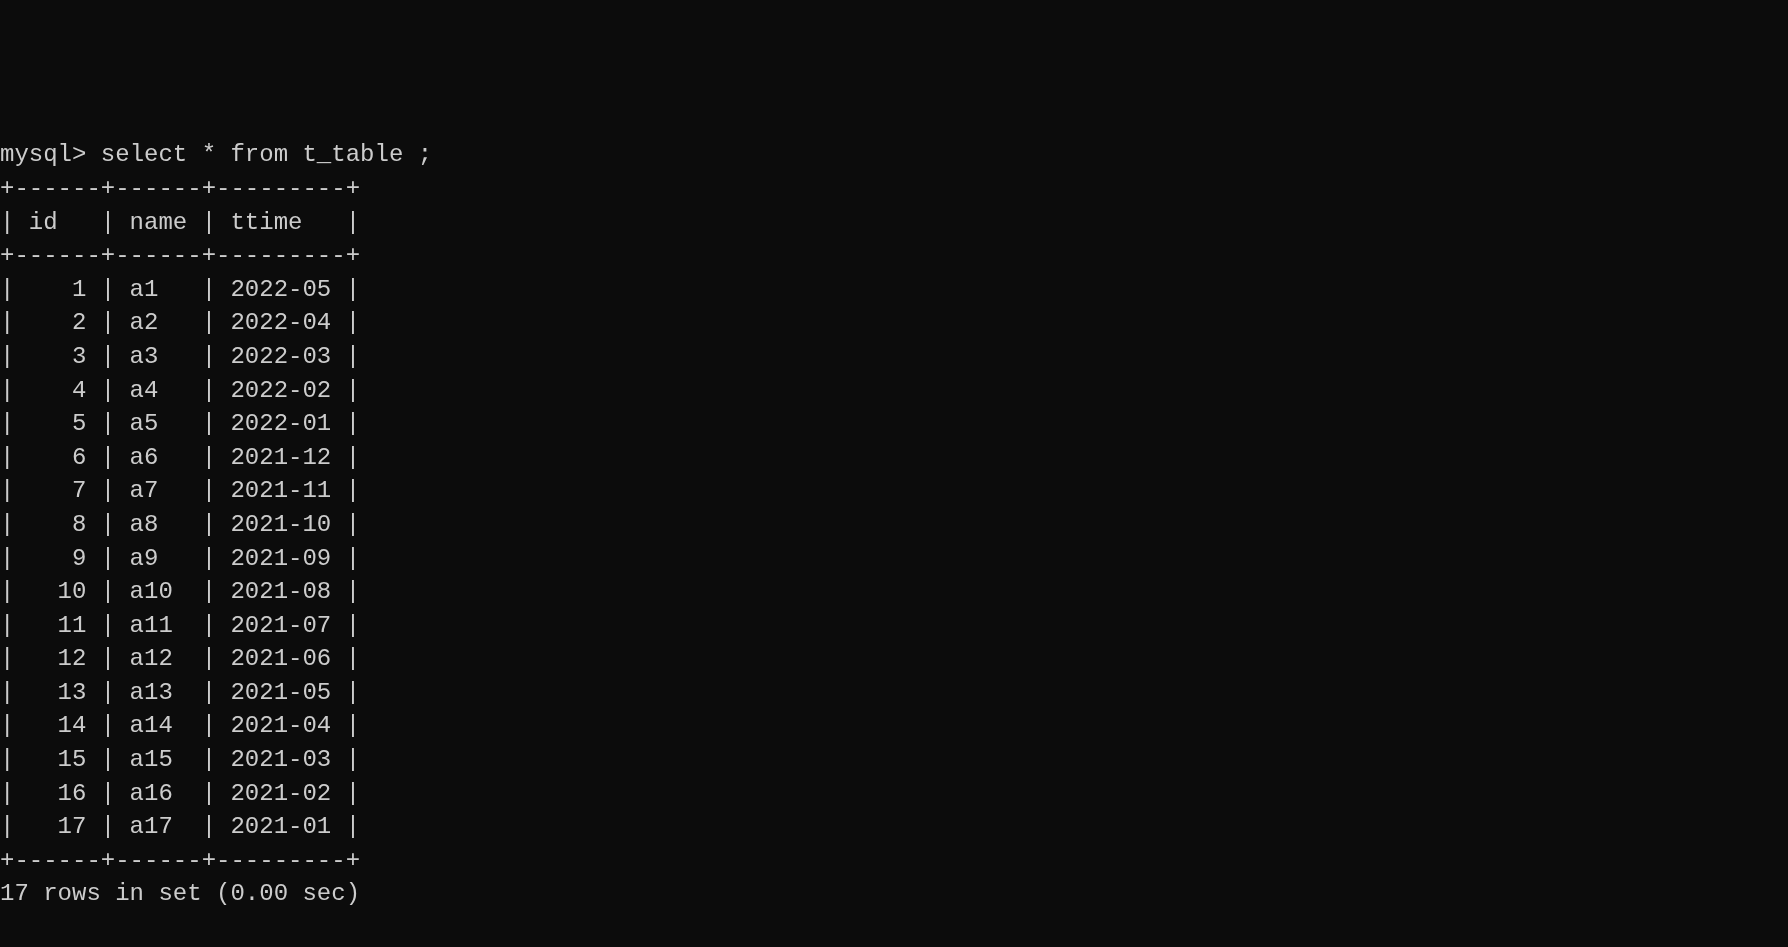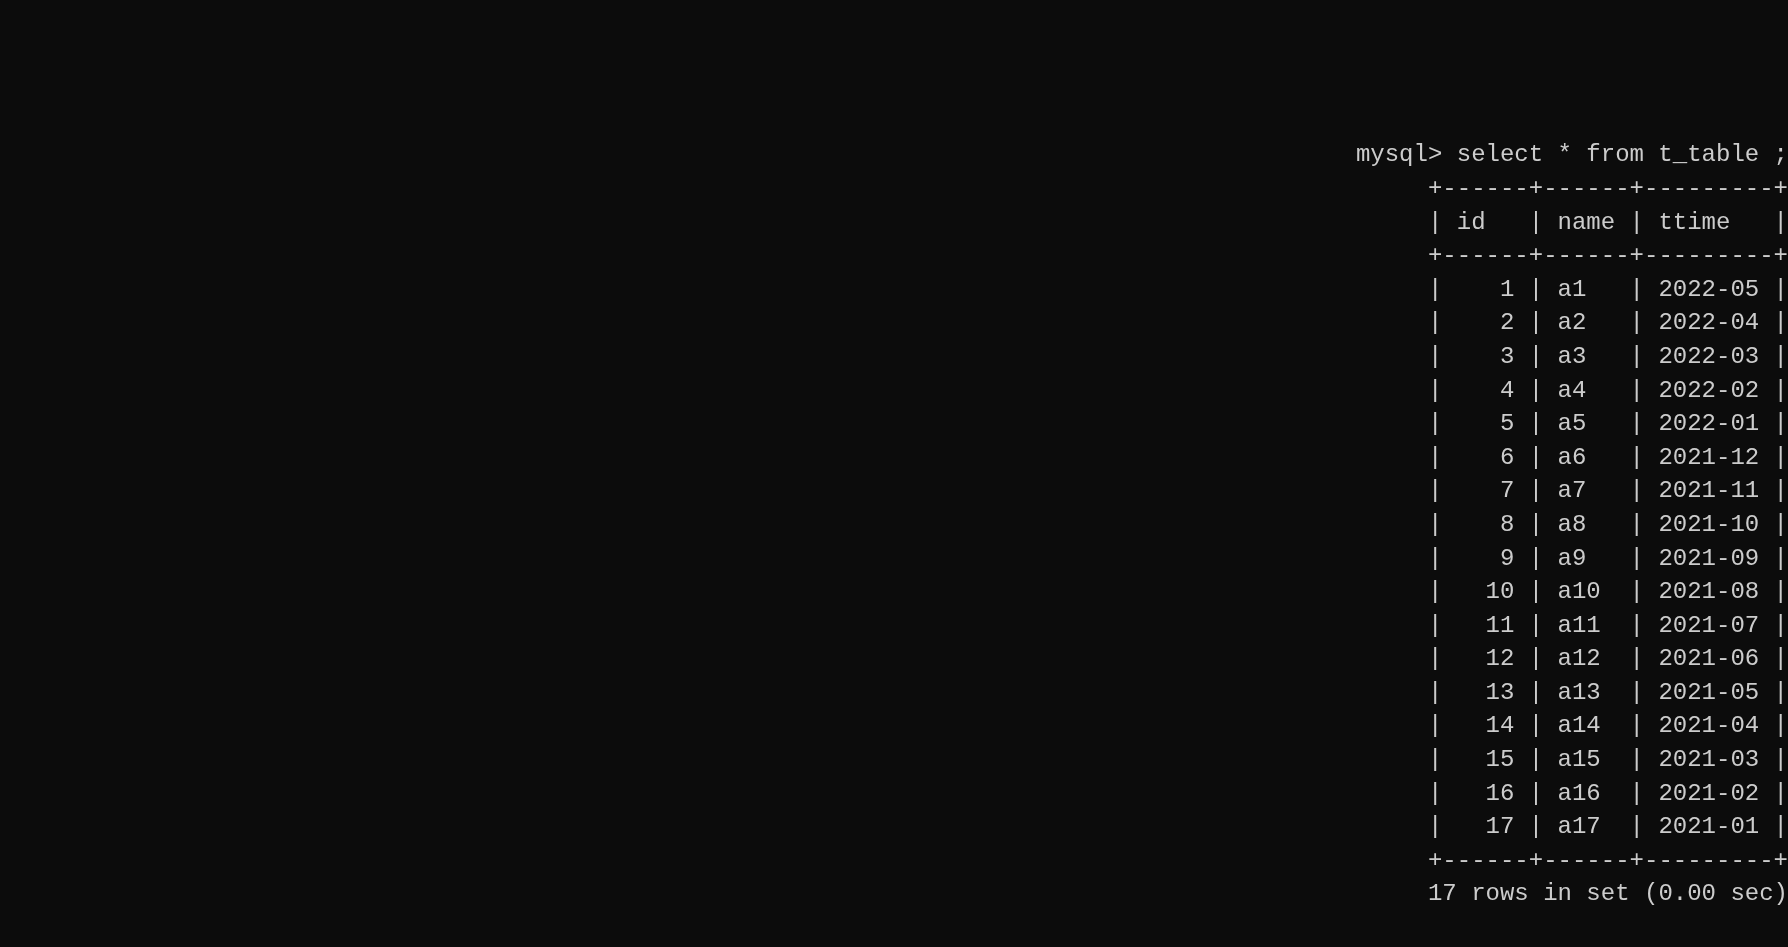--- a/index.html
+++ b/index.html
@@ -1,19 +1,18 @@
 <!DOCTYPE html>
 <html><head>
   <meta charset="utf-8">
   <style>
     * {
       margin: 0;
       padding: 0;
       box-sizing: border-box;
-      text-align: right;
     }
     body {
       background-color: #0c0c0c;
       color: #cccccc;
       font-family: 'Courier New', 'Consolas', monospace;
       font-size: 24px;
       line-height: 1.4;
       padding: 4px 0;
       white-space: pre;
       width: 1788px;

